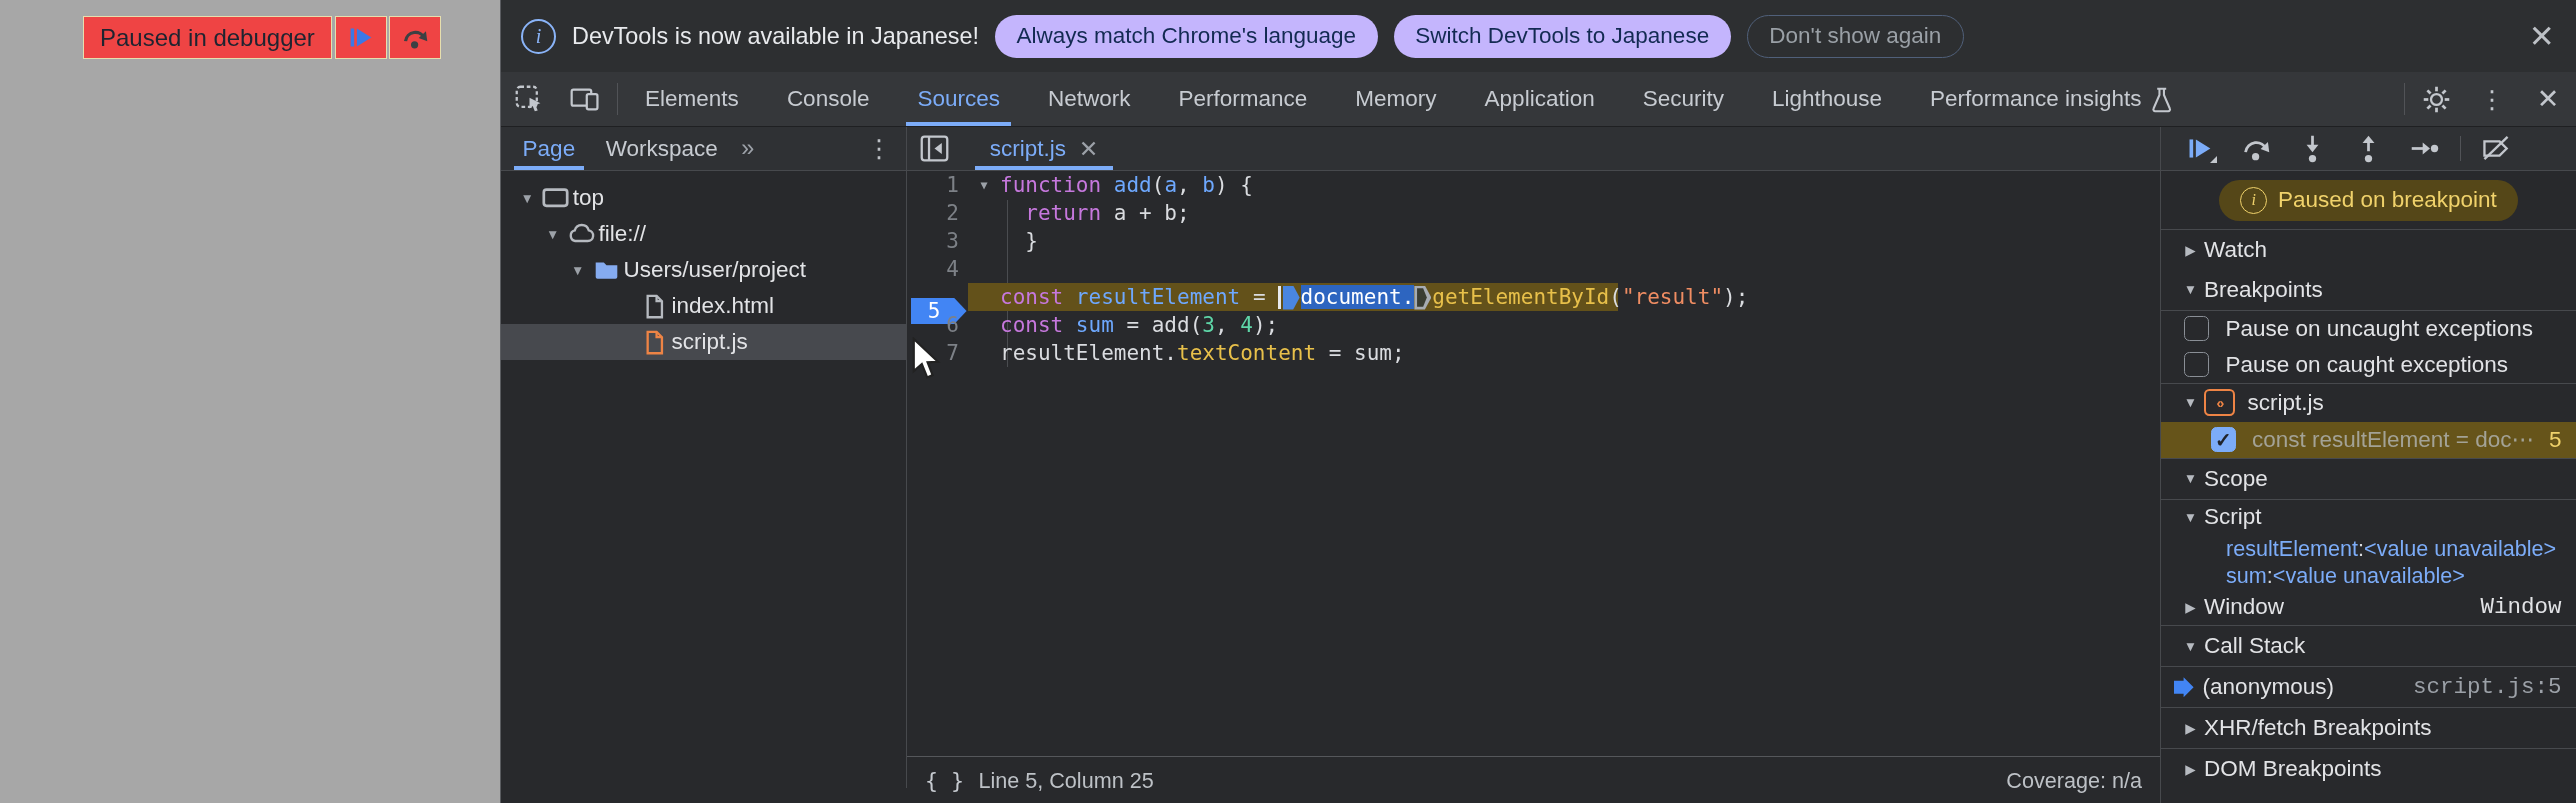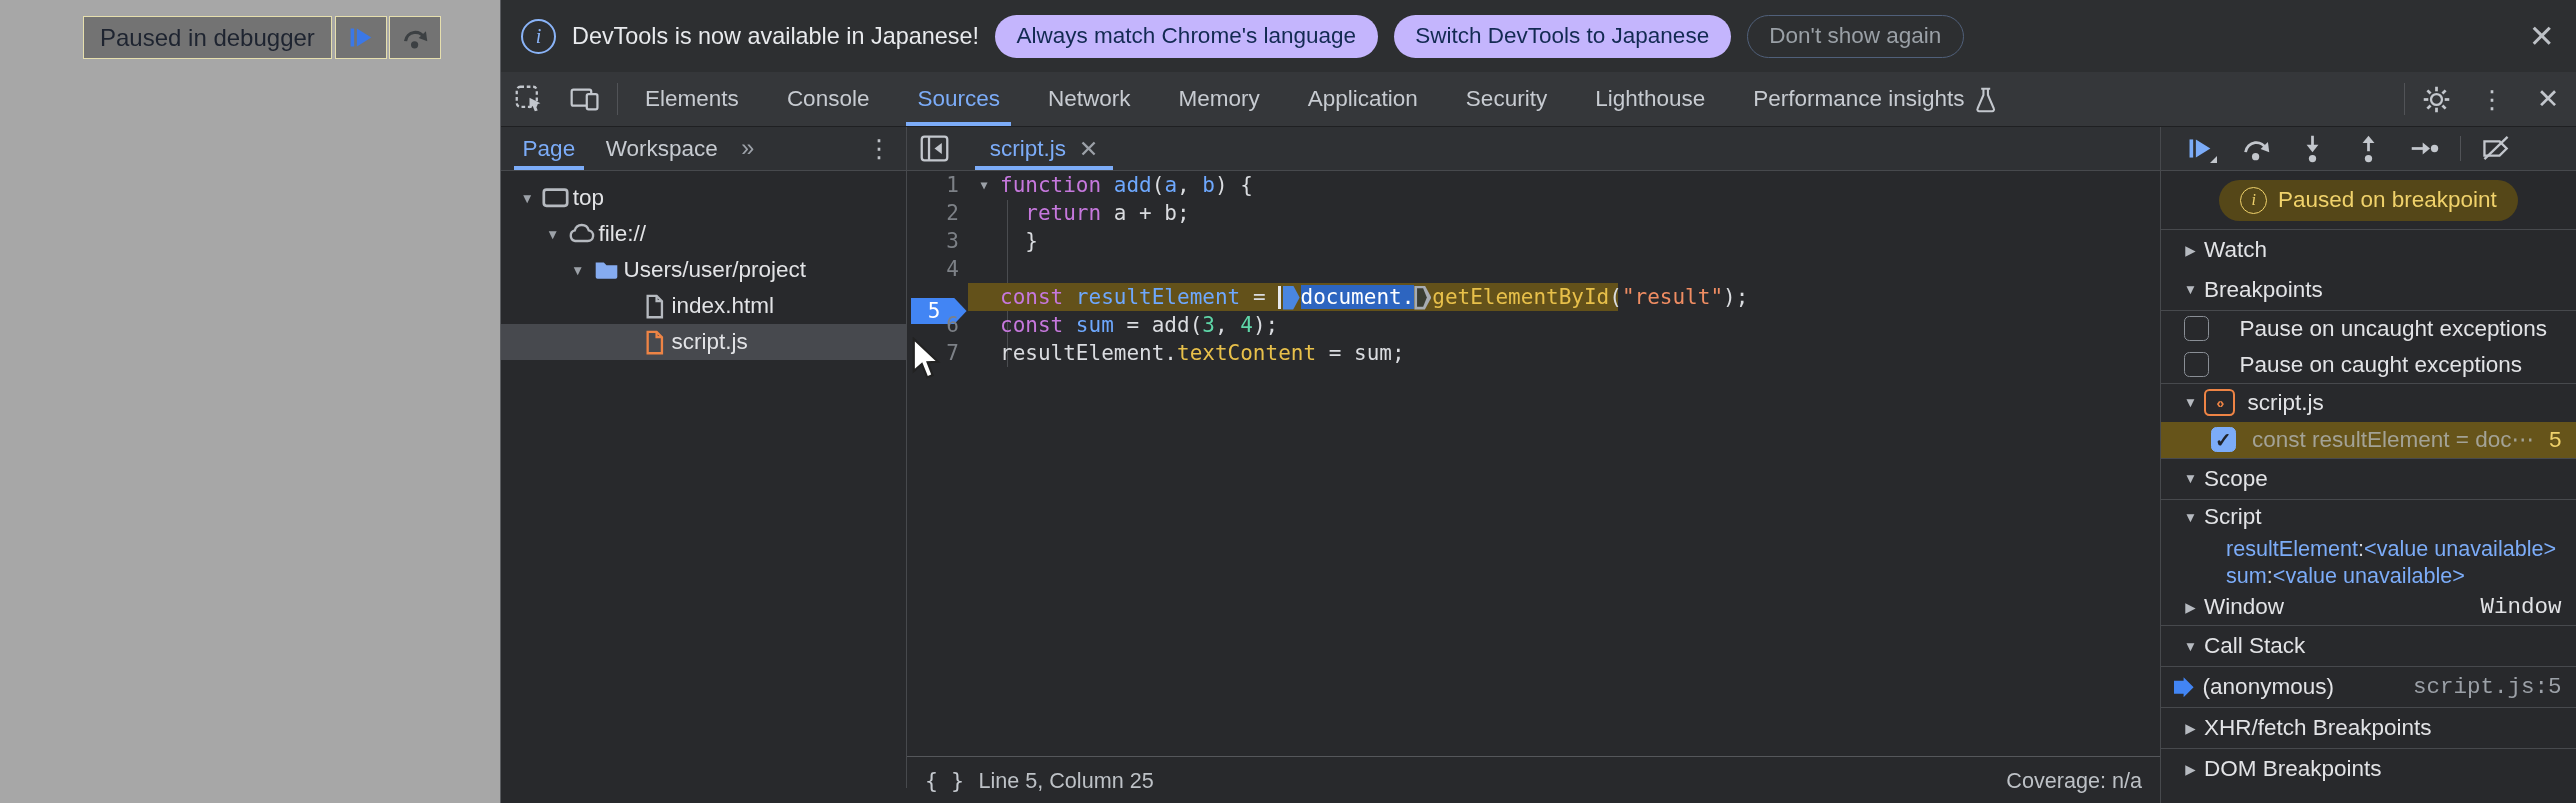--- a/index.html
+++ b/index.html
@@ -1,20 +1,20 @@
 <!DOCTYPE html>
 <html style="font-size:14.4px"><head>
 <meta charset="utf-8">
 <style>
   html,body{margin:0;padding:0;background:#000;}
   #stage{position:relative;width:2576px;height:804px;overflow:hidden;
          font-family:"Liberation Sans",sans-serif;background:#a7a7a7;}
   
   #paused-badge{position:absolute;left:83px;top:16px;height:43px;display:flex;gap:2.7px;}
-  .pb-seg{background:#737373;border:0.9px solid #e6dfae;display:flex;align-items:center;
+  .pb-seg{background:#ef4444;border:0.9px solid #e6dfae;display:flex;align-items:center;
           color:#1e2430;font-size:24px;padding:0 16px;}
   .pb-btn{padding:0;width:50px;justify-content:center;cursor:pointer;}
   
   #devtools{position:absolute;left:500px;top:0;right:0;bottom:0;background:#28292c;border-left:0.9px solid #5a5c60;}
   .divider-h{height:0.9px;background:#47494d;}
   
   #infobar{position:absolute;left:0;top:0;right:0;height:72px;background:#2d2f31;
            display:flex;align-items:center;gap:16px;padding:0 7.2px 0 20px;box-sizing:border-box;}
   .info-circle{width:31px;height:31px;border:2.7px solid #8ab4f8;border-radius:50%;color:#8ab4f8;
                display:flex;align-items:center;justify-content:center;font-size:20px;font-style:italic;
@@ -93,21 +93,21 @@
   .corner{position:absolute;right:7.2px;bottom:5.4px;width:0;height:0;border-left:7.2px solid transparent;border-bottom:7.2px solid #c3c7cd;}
   #dbg-body{position:absolute;top:44px;left:0;right:0;bottom:0;overflow:hidden;}
   .pill-row{height:58px;display:flex;align-items:center;justify-content:center;}
   #paused-pill{background:#554718;color:#f0d26b;height:41px;border-radius:21px;display:flex;
                align-items:center;gap:10.8px;padding:0 21.6px;font-size:22.5px;}
   .pp-i{width:25px;height:25px;border:1.8px solid #f0d26b;border-radius:50%;display:flex;align-items:center;
         justify-content:center;font-size:16px;font-style:italic;font-family:"Liberation Serif",serif;}
   .drow{display:flex;align-items:center;color:#e2e3e6;font-size:22.5px;cursor:pointer;}
   .drow .exp{width:27px;margin-left:16px;color:#b6bac0;font-size:13.5px;text-align:center;flex:none;}
   .drow.sec{height:40px;}
-  .drow.check{height:36px;gap:14px;}
+  .drow.check{height:36px;}
   .cbox{width:25px;height:25px;border:1.8px solid #8a8f96;border-radius:5.4px;margin:0 16px 0 23.4px;
         box-sizing:border-box;flex:none;display:flex;align-items:center;justify-content:center;}
   .cbox.checked{background:#7cacf8;border-color:#7cacf8;color:#20242c;font-size:20px;font-weight:bold;}
   .drow.group{height:38px;}
   .src-icon{width:31px;height:27px;border:2.7px solid #ee8445;border-radius:5.4px;margin-right:12.6px;
             display:flex;align-items:center;justify-content:center;color:#ee8445;font-size:14.4px;
             font-weight:bold;box-sizing:border-box;letter-spacing:-1.8px;flex:none;}
   .drow.bp{height:36px;background:#66541a;}
   .drow.bp .lbl{color:#a3a296;}
   .drow.bp .num{margin-left:auto;margin-right:14.4px;color:#f0d26b;}
@@ -179,20 +179,23 @@
           <span class="ptab">
             <span>Console</span>
           </span>
           <span class="ptab selected">
             <span>Sources</span>
           </span>
           <span class="ptab">
             <span>Network</span>
           </span>
           <span class="ptab">
+            <span>Performance</span>
+          </span>
+          <span class="ptab">
             <span>Memory</span>
           </span>
           <span class="ptab">
             <span>Application</span>
           </span>
           <span class="ptab">
             <span>Security</span>
           </span>
           <span class="ptab">
             <span>Lighthouse</span>

